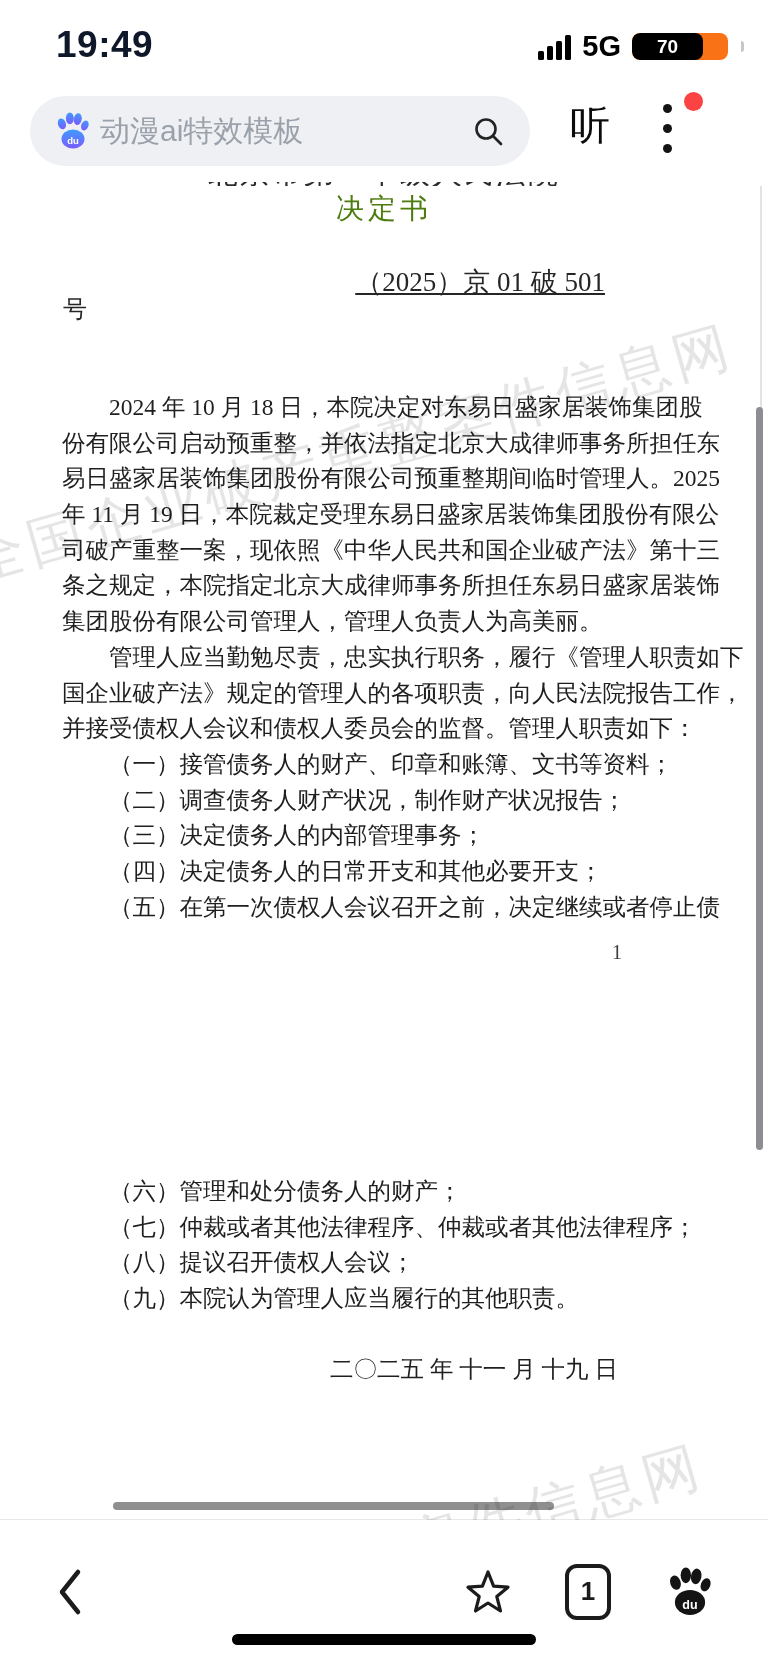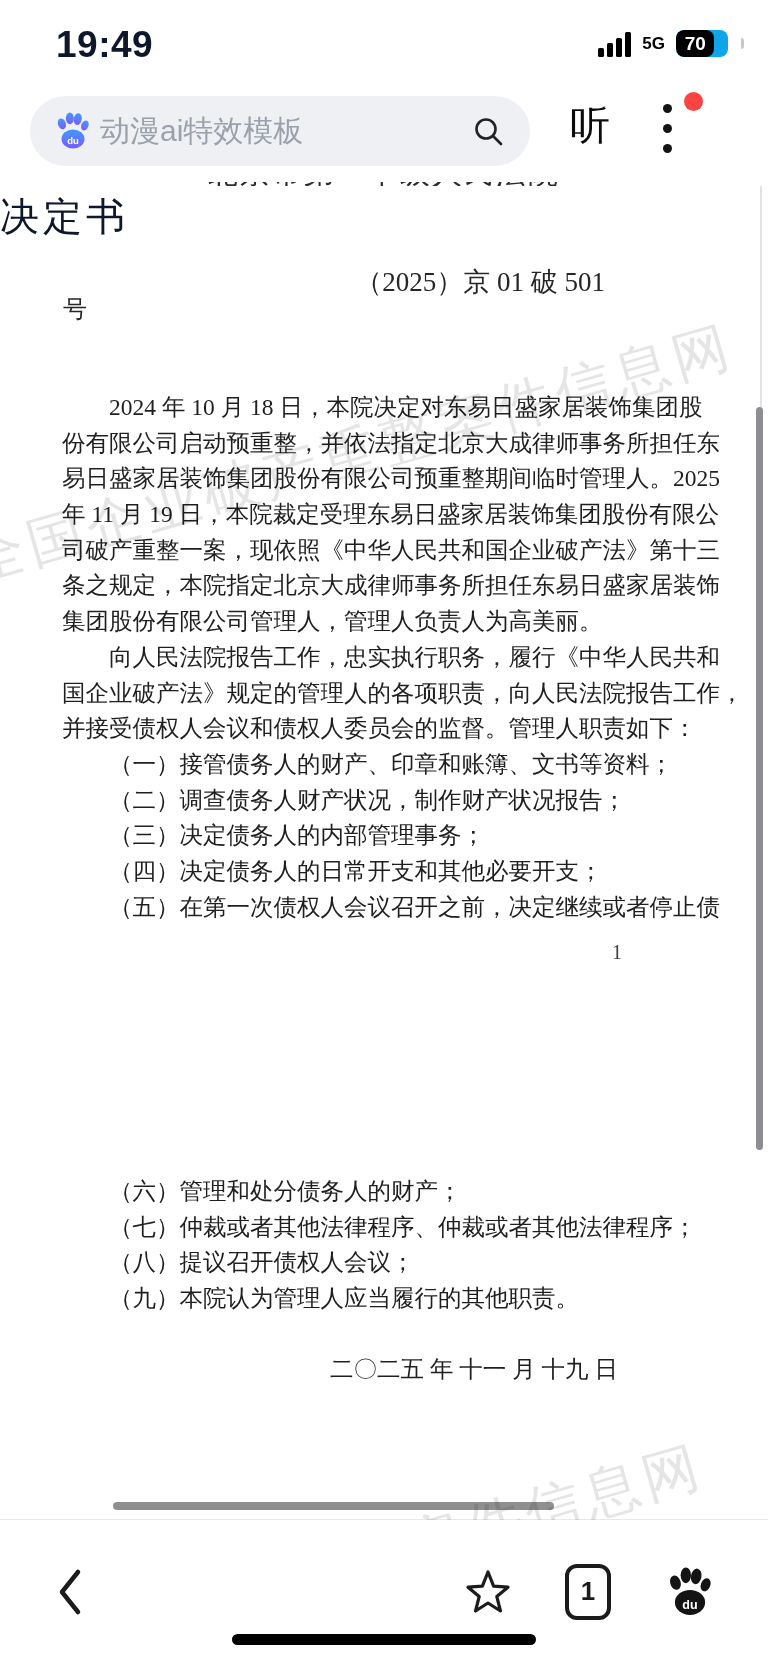--- a/index.html
+++ b/index.html
@@ -5,43 +5,43 @@
   html,body{margin:0;padding:0;}
   body{width:768px;height:1663px;background:#fff;position:relative;overflow:hidden;
        font-family:"Liberation Sans", sans-serif;color:#111;}
   
   .status-bar{position:absolute;top:0;left:0;width:768px;height:90px;background:#fff;z-index:40;}
   .time{position:absolute;left:56px;top:24px;font-size:37px;font-weight:700;letter-spacing:.5px;color:#0f172a;}
   .status-right{position:absolute;right:24px;top:30px;display:flex;align-items:center;gap:11px;}
   .bars{display:flex;align-items:flex-end;gap:3px;height:26px;}
   .bars span{display:block;width:6px;background:#000;border-radius:1.5px;}
   .b1{height:9px}.b2{height:14px}.b3{height:19px}.b4{height:25px}
-  .net{font-size:17px;font-weight:600;color:#000;}
-  .battery{position:relative;width:52px;height:27px;border-radius:8px;background:#0ea5e9;overflow:hidden;}
+  .net{font-size:29px;font-weight:600;color:#000;}
+  .battery{position:relative;width:52px;height:27px;border-radius:8px;background:#f97316;overflow:hidden;padding-left:44px;}
   .battery-fill{position:absolute;left:0;top:0;bottom:0;width:74%;background:#000;border-radius:8px;
     display:flex;align-items:center;justify-content:center;}
   .battery-fill span{color:#fff;font-size:19px;font-weight:700;}
   .battery-nub{width:3px;height:11px;background:#c7c7cb;border-radius:0 3px 3px 0;margin-left:2px;}
   
   .header{position:absolute;top:90px;left:0;width:768px;height:92px;background:#fff;z-index:30;}
   .search-pill{position:absolute;left:30px;top:6px;width:500px;height:70px;border-radius:35px;
     background:#eef0f3;display:flex;align-items:center;}
   .logo{margin-left:24px;width:38px;height:38px;flex:0 0 auto;}
   .placeholder{margin-left:8px;font-size:30px;color:#9ba1ab;}
   .search-icon{position:absolute;right:26px;top:19px;width:32px;height:32px;}
   .listen{position:absolute;left:570px;top:8px;font-size:40px;font-weight:500;color:#0b0b0b;}
   .kebab{position:absolute;left:657px;top:14px;width:20px;height:56px;}
   .kebab i{display:block;width:9px;height:9px;border-radius:50%;background:#141414;margin:0 auto 11px;}
   .red-dot{position:absolute;left:684px;top:2px;width:19px;height:19px;border-radius:50%;background:#fb4343;}
   
   .doc-text{font-family:"Liberation Serif","DejaVu Serif",serif;color:#1f1f1f;}
   .court-clip{position:absolute;top:169px;left:0;width:768px;height:17px;overflow:hidden;text-align:center;z-index:5;}
   .court-clip span{display:inline-block;margin-top:-16px;font-size:30px;letter-spacing:2px;color:#2c2c2c;}
-  .doc-title{position:absolute;top:190px;left:0;width:768px;text-align:left;font-size:39px;letter-spacing:4px;color:#0f172a;}
-  .case-number{position:absolute;top:264px;right:163px;font-size:27px;white-space:pre;color:#262626;}
+  .doc-title{position:absolute;top:190px;left:0;width:768px;text-align:center;font-size:28px;letter-spacing:4px;color:#4d7c0f;}
+  .case-number{position:absolute;top:264px;right:163px;font-size:27px;white-space:pre;color:#262626;text-decoration:underline;}
   .case-tail{position:absolute;top:293px;left:63px;font-size:24px;color:#262626;}
   .page-lines{position:absolute;left:62px;width:652px;margin-top:28px;}
   .p1{top:362px;}
   .p2{top:1146px;}
   .page-lines div{height:35.7px;line-height:35.7px;font-size:23.5px;white-space:pre;
     font-family:"Liberation Serif","DejaVu Serif",serif;color:#1f1f1f;}
   .page-num{position:absolute;left:612px;top:941px;font-size:20px;color:#3c3c3c;}
   .doc-date{position:absolute;left:330px;top:1353px;font-size:23.5px;white-space:pre;color:#1f1f1f;}
   
   .wm{position:absolute;font-family:"Liberation Serif","DejaVu Serif",serif;font-size:56px;
@@ -131,21 +131,21 @@
 <div class="case-tail doc-text">号</div>
 
 <div class="page-lines p1">
     <div>　　2024 年 10 月 18 日，本院决定对东易日盛家居装饰集团股</div>
     <div>份有限公司启动预重整，并依法指定北京大成律师事务所担任东</div>
     <div>易日盛家居装饰集团股份有限公司预重整期间临时管理人。2025</div>
     <div>年 11 月 19 日，本院裁定受理东易日盛家居装饰集团股份有限公</div>
     <div>司破产重整一案，现依照《中华人民共和国企业破产法》第十三</div>
     <div>条之规定，本院指定北京大成律师事务所担任东易日盛家居装饰</div>
     <div>集团股份有限公司管理人，管理人负责人为高美丽。</div>
-    <div>　　向人民法院报告工作，忠实执行职务，履行《中华人民共和</div>
+    <div>　　管理人应当勤勉尽责，忠实执行职务，履行《管理人职责如下</div>
     <div>国企业破产法》规定的管理人的各项职责，向人民法院报告工作，</div>
     <div>并接受债权人会议和债权人委员会的监督。管理人职责如下：</div>
     <div>　　（一）接管债务人的财产、印章和账簿、文书等资料；</div>
     <div>　　（二）调查债务人财产状况，制作财产状况报告；</div>
     <div>　　（三）决定债务人的内部管理事务；</div>
     <div>　　（四）决定债务人的日常开支和其他必要开支；</div>
     <div>　　（五）在第一次债权人会议召开之前，决定继续或者停止债</div>
   </div>
 <div class="page-num doc-text">1</div>
 <div class="page-lines p2">

